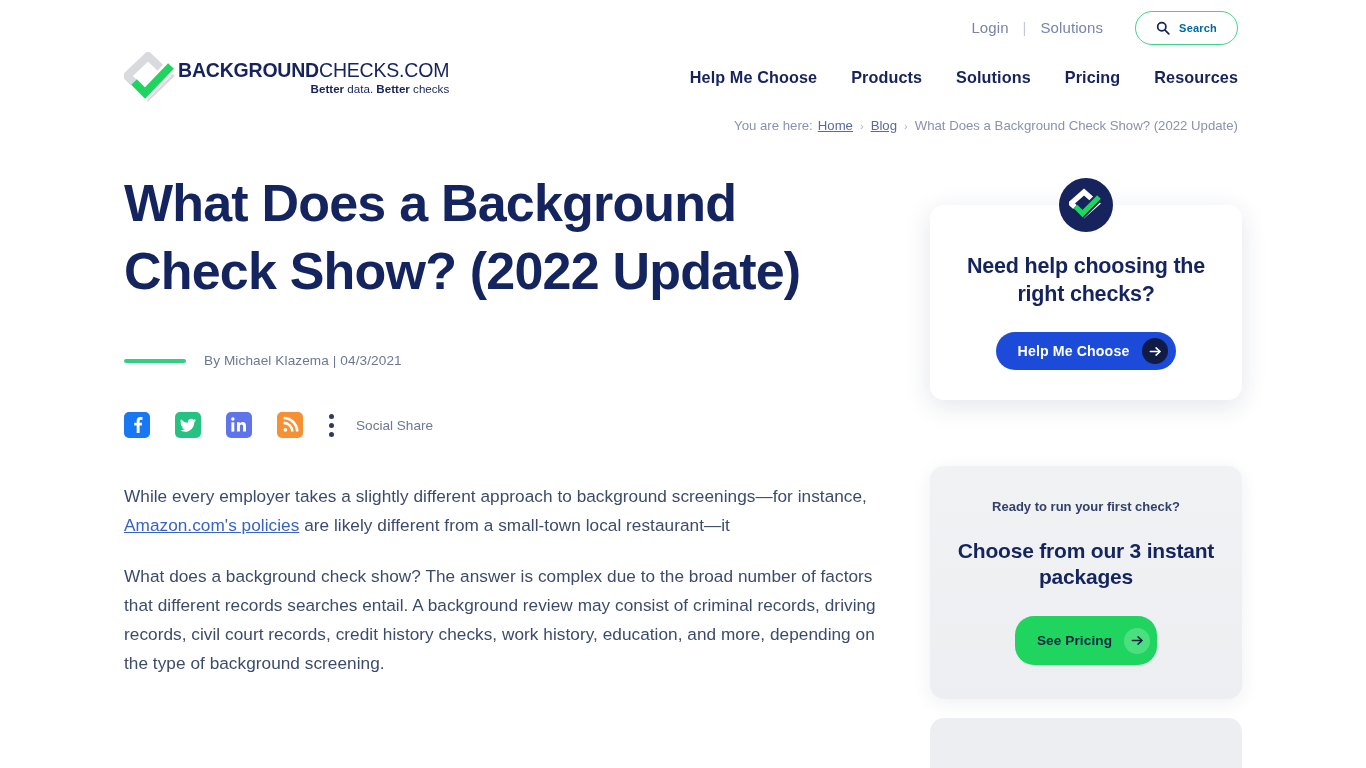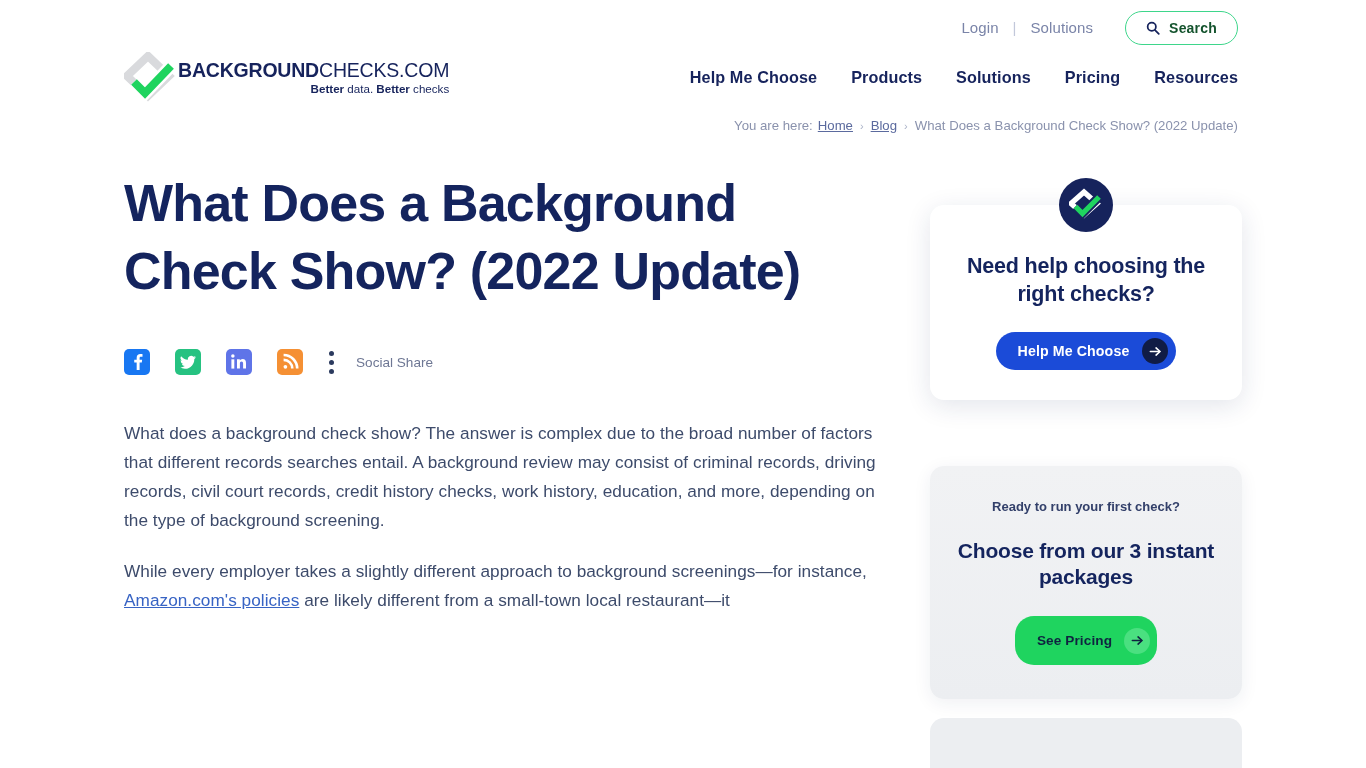--- a/index.html
+++ b/index.html
@@ -26,21 +26,21 @@
     line-height: 34px;
   }
   .util-sep { color: #c2c8da; font-size: 15px; line-height: 34px; }
   .search-btn {
     margin-left: 18px;
     display: inline-flex; align-items: center; justify-content: center; gap: 9px;
     height: 34px; padding: 0 20px;
     border: 1.4px solid #3ed68b; border-radius: 18px;
     background: #fff; cursor: pointer;
   }
-  .search-btn .lbl { font-size: 14px; font-weight: 700; color: #14532d; letter-spacing: .2px; }
+  .search-btn .lbl { font-size: 11px; font-weight: 700; color: #0369a1; letter-spacing: .2px; }
   .mag { width: 14px; height: 14px; display:block; }
 
   
   .header { position: absolute; top: 50px; left: 0; width: 1366px; height: 62px; }
   .logo { position: absolute; left: 124px; top: 2px; display: flex; align-items: center; cursor: pointer; }
   .logo-mark { width: 54px; height: 52px; position: relative; }
   .logo-txt { display: flex; flex-direction: column; gap: 3px; }
   .logo-line1 { font-size: 19.5px; letter-spacing: -0.2px; line-height: 1; white-space: nowrap; }
   .logo-line1 .b { font-weight: 800; color: #16235c; }
   .logo-line1 .l { font-weight: 400; color: #16235c; }
@@ -208,20 +208,24 @@
   <span class="sep">›</span>
   <a>Blog</a>
   <span class="sep">›</span>
   <span class="cur">What Does a Background Check Show? (2022 Update)</span>
 </div>
 
 <div class="main">
 
   <h1 class="title">What Does a Background Check Show? (2022 Update)</h1>
 
+  <div class="byline-row">
+    <div class="green-rule"></div>
+    <div class="byline">By Michael Klazema | 04/3/2021</div>
+  </div>
 
   <div class="social-row">
     <div class="sicon" style="background:#1877f2">
       <svg width="26" height="26" viewBox="0 0 26 26">
           <path d="M15.6 13.6h2.2l.35-2.8H15.6V9.0c0-.8.23-1.36 1.4-1.36h1.5V5.14c-.26-.03-1.15-.11-2.18-.11-2.16 0-3.64 1.3-3.64 3.7v2.07h-2.44v2.8h2.44V21h2.92z" fill="#fff"></path>
         </svg>
     </div>
     <div class="sicon" style="background:#26c281">
       <svg width="26" height="26" viewBox="0 0 26 26">
           <path d="M21 8.3c-.6.27-1.23.44-1.9.53a3.3 3.3 0 0 0 1.45-1.82c-.64.38-1.35.65-2.1.8a3.29 3.29 0 0 0-5.6 3c-2.73-.14-5.16-1.45-6.78-3.45a3.3 3.3 0 0 0 1.02 4.4c-.54-.02-1.05-.17-1.5-.41v.04a3.3 3.3 0 0 0 2.64 3.23c-.5.14-1.02.16-1.53.06a3.3 3.3 0 0 0 3.07 2.29 6.6 6.6 0 0 1-4.87 1.36 9.32 9.32 0 0 0 5.04 1.48c6.05 0 9.36-5.01 9.36-9.36v-.43A6.6 6.6 0 0 0 21 8.3z" fill="#fff"></path>
@@ -243,24 +247,24 @@
     </div>
     <div class="dots">
       <i></i>
       <i></i>
       <i></i>
     </div>
     <span class="social-label">Social Share</span>
   </div>
 
   <div class="body-copy">
-    <p>What does a background check show? The answer is complex due to the broad number of factors that different records searches entail. A background review may consist of criminal records, driving records, civil court records, credit history checks, work history, education, and more, depending on the type of background screening.</p>
     <p>
       <span>While every employer takes a slightly different approach to background screenings—for instance, </span><a>Amazon.com's policies</a><span> are likely different from a small-town local restaurant—it</span>
     </p>
+    <p>What does a background check show? The answer is complex due to the broad number of factors that different records searches entail. A background review may consist of criminal records, driving records, civil court records, credit history checks, work history, education, and more, depending on the type of background screening.</p>
   </div>
 </div>
 
 <div class="sidebar">
 
   <div class="card-badge">
     <svg width="34" height="34" viewBox="0 0 34 34">
       <path d="M15 4 L28 15.5 L15 27 L2 15.5 Z" fill="none" stroke="#ffffff" stroke-width="5.2" stroke-linejoin="miter"></path>
       <path d="M6.5 18.5 L13.5 25.5 L30 9" fill="none" stroke="#16235c" stroke-width="9" stroke-linejoin="miter"></path>
       <path d="M6.5 18.5 L13.5 25.5 L30 9" fill="none" stroke="#1fd45f" stroke-width="5.2" stroke-linejoin="miter"></path>

